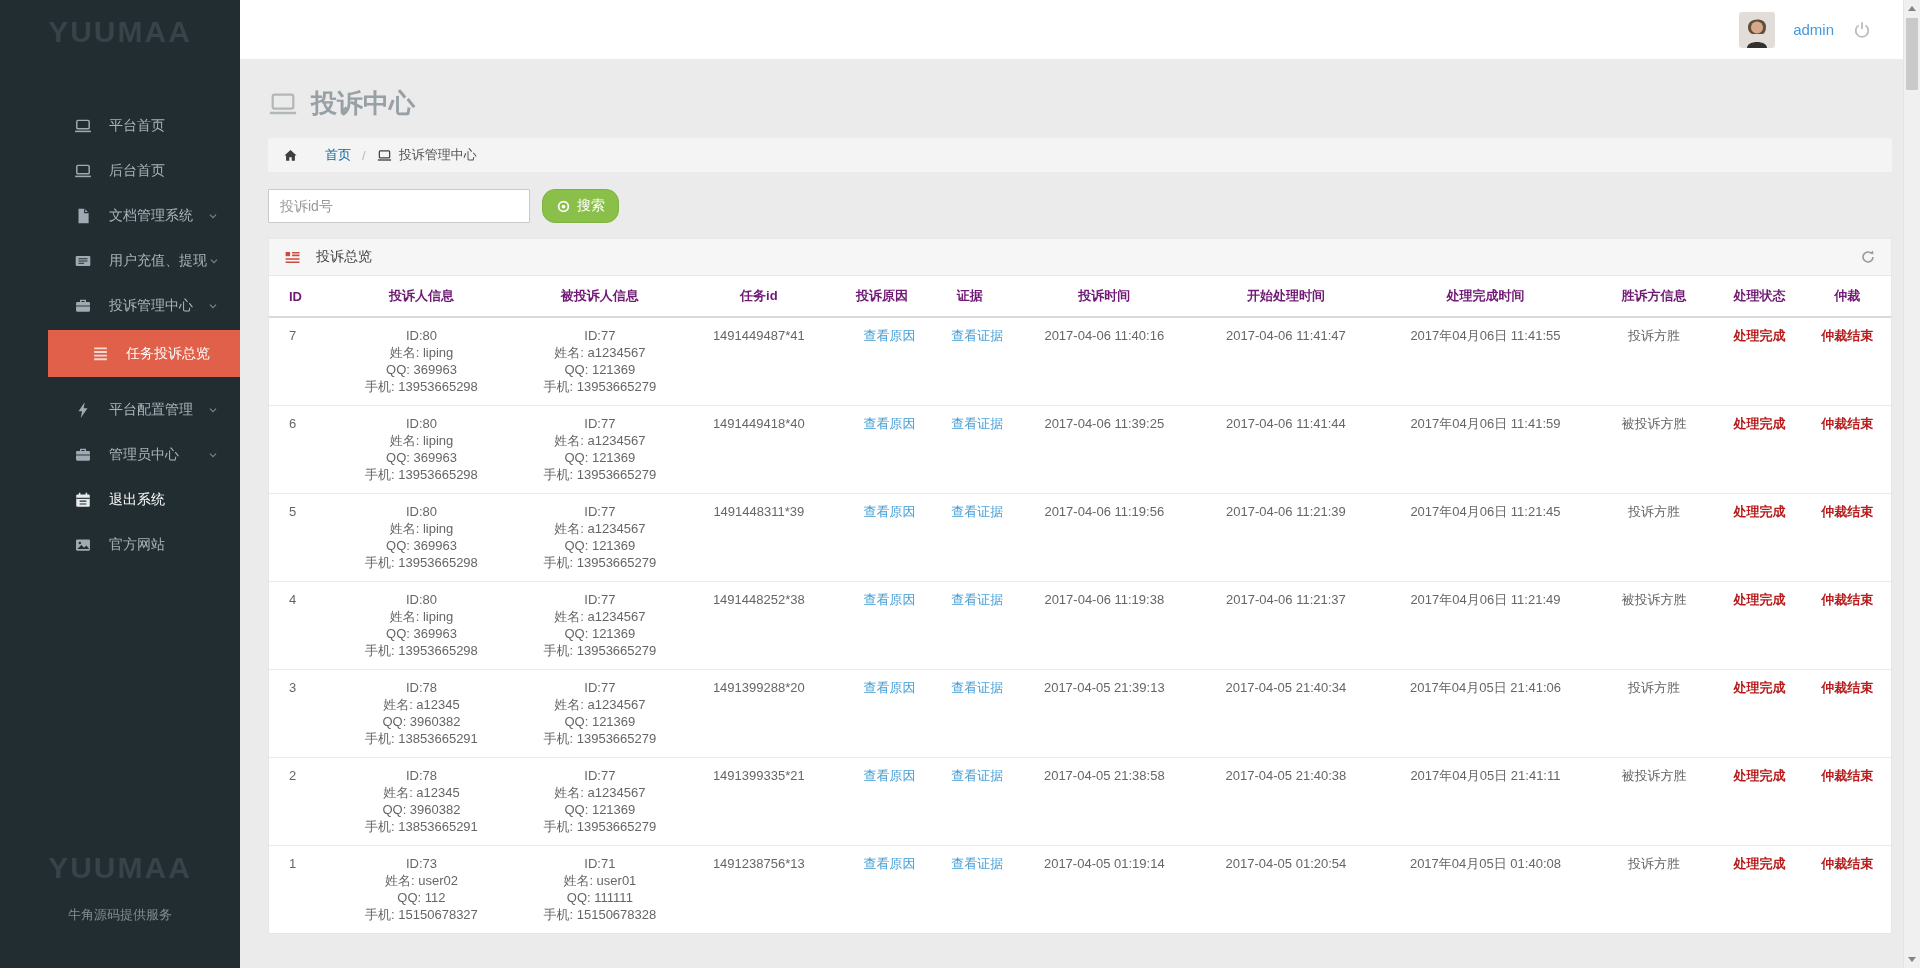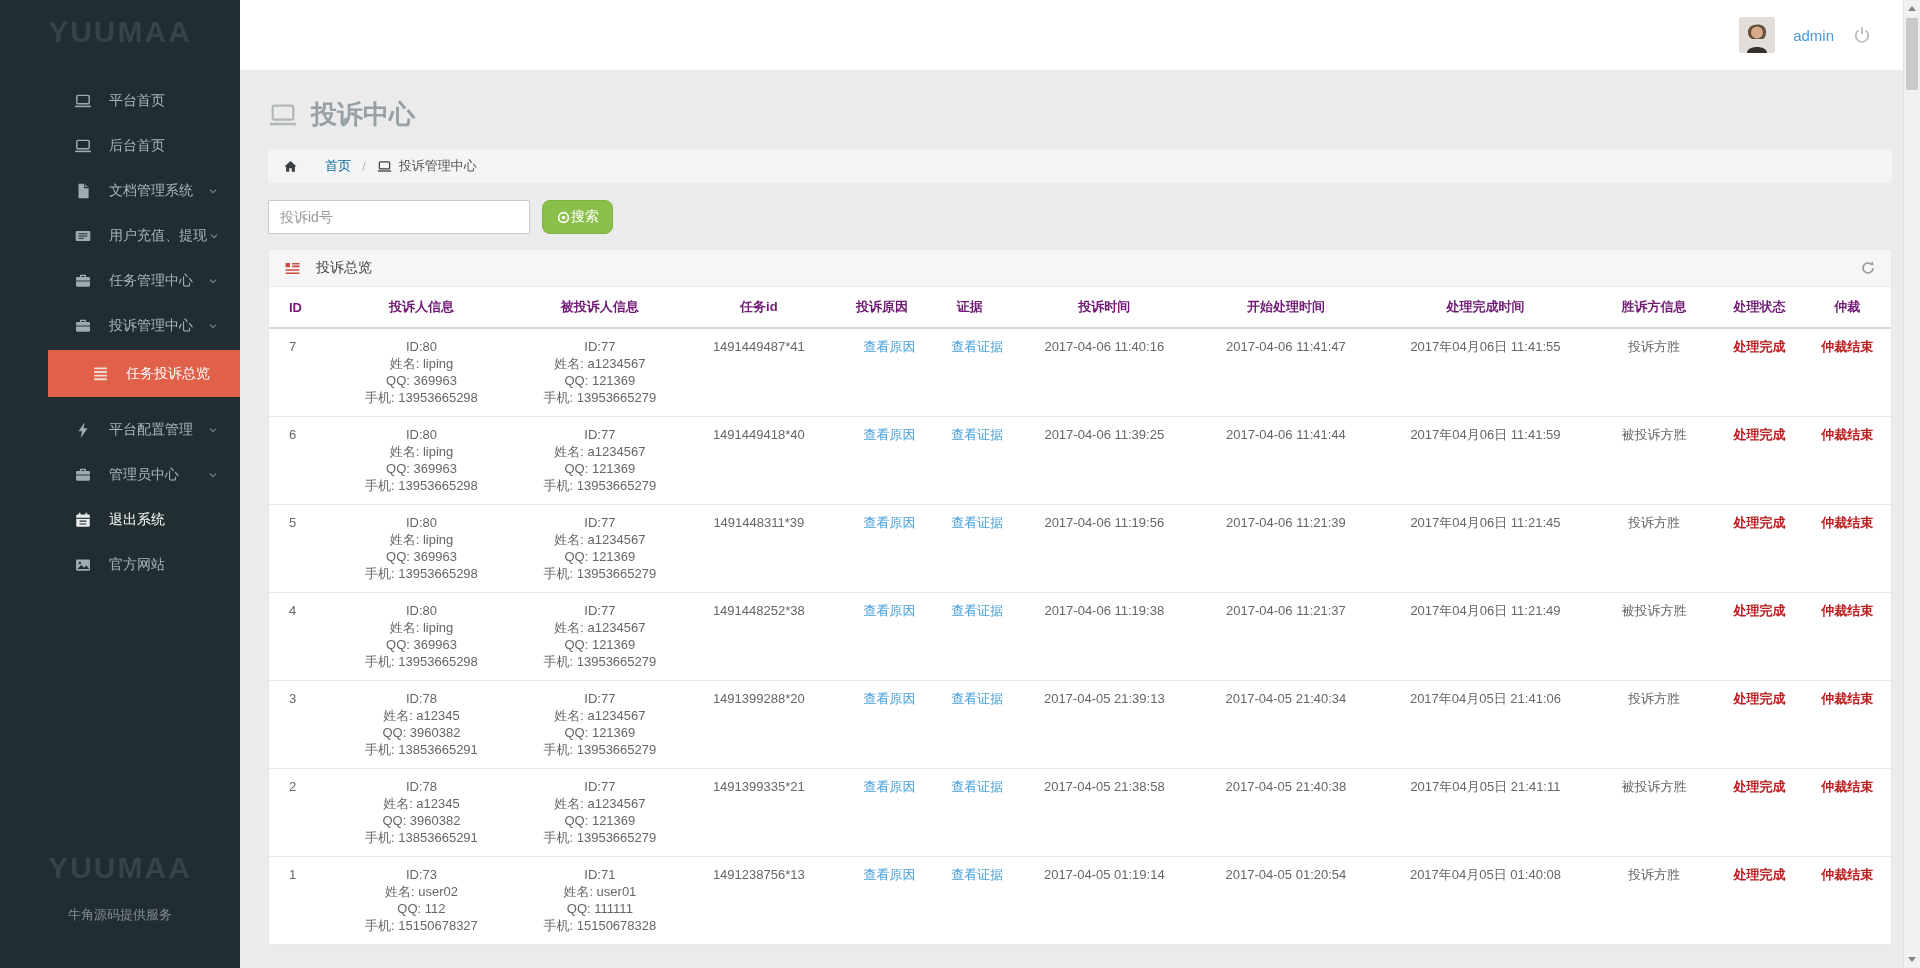--- a/index.html
+++ b/index.html
@@ -2,41 +2,41 @@
 <html><head>
 <meta charset="utf-8">
 <style>
   * { box-sizing: border-box; margin: 0; padding: 0; }
   html, body { width: 1920px; height: 968px; overflow: hidden; }
   body { font-family: "Liberation Sans", "DejaVu Sans", sans-serif; background: #ebebeb; }
 
   .app { width: 1920px; height: 968px; display: flex; }
 
   
-  .sidebar { width: 240px; min-width: 240px; background: #222d32; color: #a8b4ba; display: flex; flex-direction: column; }
+  .sidebar { width: 240px; min-width: 240px; background: #222d32; color: #a8b4ba; display: flex; flex-direction: column; gap: 25px; }
   .brand { height: 64px; display: flex; align-items: center; justify-content: center;
            font-size: 30px; font-weight: bold; letter-spacing: 2px; color: #37424a; }
   .menu { padding-top: 14px; margin-left: 48px; }
   .menu-item { height: 45px; display: flex; align-items: center; padding: 0 20px 0 26px; font-size: 14px; cursor: pointer; }
   .menu-item .icon { width: 18px; height: 18px; margin-right: 17px; color: #9fabb2; flex: none; }
   .menu-item .label { flex: 1; white-space: nowrap; }
   .menu-item .chev { width: 14px; height: 14px; color: #78838a; flex: none; }
   .menu-item.bright { color: #ffffff; }
   .menu-item.bright .icon { color: #e8ecee; }
   .submenu-item { height: 47px; background: #e0604a; color: #fff; display: flex; align-items: center;
                   padding-left: 44px; font-size: 14px; margin: 2px 0 10px; cursor: pointer; }
   .submenu-item .icon { width: 17px; height: 17px; margin-right: 17px; color: #f3d9d3; }
   .sidebar-spacer { flex: 1; }
   .sidebar-footer { padding-bottom: 44px; text-align: center; }
   .footer-brand { font-size: 30px; font-weight: bold; letter-spacing: 2px; color: #37424a; }
   .footer-tagline { margin-top: 21px; font-size: 13px; color: #828d93; }
 
   
   .main-col { flex: 1; display: flex; flex-direction: column; min-width: 0; }
-  .topbar { height: 70px; background: #ffffff; display: flex; align-items: center; justify-content: flex-end;
+  .topbar { height: 59px; background: #ffffff; display: flex; align-items: center; justify-content: flex-end;
             padding-right: 48px; gap: 18px; }
   .avatar { width: 36px; height: 36px; border-radius: 3px; overflow: hidden; flex: none; cursor: pointer; }
   .avatar svg { display: block; }
   .username { color: #4698d8; font-size: 15px; text-decoration: none; cursor: pointer; }
   .power-btn { width: 20px; height: 20px; color: #b9bbbd; cursor: pointer; }
 
   .content { flex: 1; overflow: hidden; }
   .page-header { display: flex; align-items: center; gap: 13px; padding: 27px 28px 17px; }
   .page-header .icon { width: 30px; height: 30px; color: #b2b7ba; }
   .page-title { font-size: 26px; font-weight: 700; color: #97a0a5; }
@@ -47,21 +47,21 @@
   .breadcrumb a { color: #0369a1; text-decoration: none; cursor: pointer; margin-left: 20px; }
   .breadcrumb .sep { color: #b9b9b9; margin: 0 4px; }
   .breadcrumb .current { color: #555; }
 
   .search-row { margin: 17px 28px 15px; display: flex; gap: 12px; }
   .search-input { width: 262px; height: 34px; border: 1px solid #c9c9c9; padding: 0 11px; font-size: 14px;
                   color: #555; background: #fff; border-radius: 1px; outline: none;
                   font-family: "Liberation Sans", "DejaVu Sans", sans-serif; }
   .search-input::placeholder { color: #999; }
   .search-btn { height: 34px; padding: 0 13px; background: #8ac04a; border: 1px solid #7db23f; color: #fff;
-                font-size: 14px; display: flex; align-items: center; border-radius: 8px; cursor: pointer;
+                font-size: 14px; display: flex; align-items: center; gap: 6px; border-radius: 13px; cursor: pointer;
                 font-family: "Liberation Sans", "DejaVu Sans", sans-serif; }
   .search-btn .icon { width: 15px; height: 15px; }
 
   
   .panel { margin: 0 28px; background: #fff; border: 1px solid #e7e7e7; }
   .panel-header { background: #f6f6f6; padding: 0 15px; height: 37px; display: flex; align-items: center;
                   border-bottom: 1px solid #e7e7e7; }
   .panel-icon { width: 17px; height: 17px; color: #cd4a3e; margin-right: 15px; }
   .panel-title { font-size: 14px; color: #444; }
   .panel-refresh { margin-left: auto; width: 16px; height: 16px; color: #9b9b9b; cursor: pointer; }
@@ -143,35 +143,20 @@
           </span>
         <span class="label">用户充值、提现</span>
         <span class="chev">
             <svg class="svg-full" viewBox="0 0 16 16">
               <path d="M4.5 6.5 8 10l3.5-3.5" fill="none" stroke="currentColor" stroke-width="1.4"></path>
             </svg>
           </span>
       </div>
 
 
-      <div class="menu-item">
-        <span class="icon">
-            <svg class="svg-full" viewBox="0 0 16 16">
-              <path d="M6 4.5V3h4v1.5" fill="none" stroke="currentColor" stroke-width="1.3"></path>
-              <rect x="1.8" y="4.5" width="12.4" height="8.5" rx="1" fill="currentColor"></rect>
-              <path d="M1.8 8h12.4" stroke="#222d32" stroke-width="0.8" fill="none"></path>
-            </svg>
-          </span>
-        <span class="label">任务管理中心</span>
-        <span class="chev">
-            <svg class="svg-full" viewBox="0 0 16 16">
-              <path d="M4.5 6.5 8 10l3.5-3.5" fill="none" stroke="currentColor" stroke-width="1.4"></path>
-            </svg>
-          </span>
-      </div>
 
       <div class="menu-item">
         <span class="icon">
             <svg class="svg-full" viewBox="0 0 16 16">
               <path d="M6 4.5V3h4v1.5" fill="none" stroke="currentColor" stroke-width="1.3"></path>
               <rect x="1.8" y="4.5" width="12.4" height="8.5" rx="1" fill="currentColor"></rect>
               <path d="M1.8 8h12.4" stroke="#222d32" stroke-width="0.8" fill="none"></path>
             </svg>
           </span>
         <span class="label">投诉管理中心</span>

